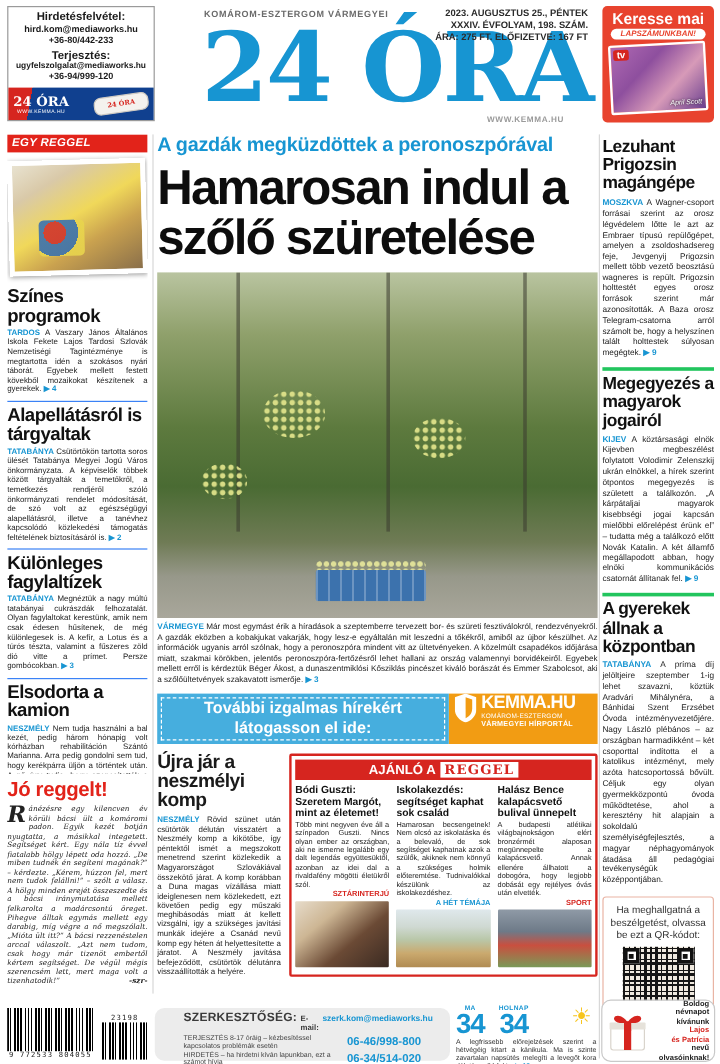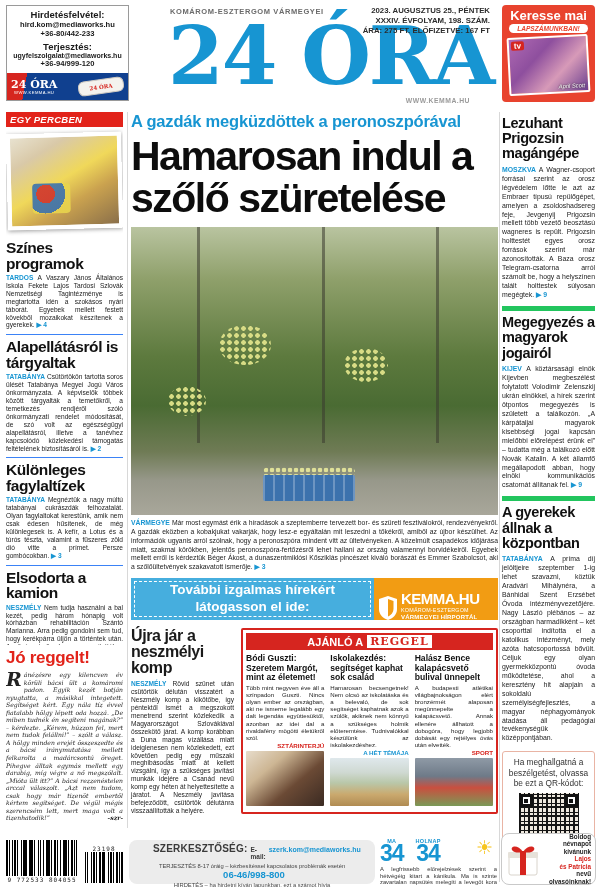--- a/index.html
+++ b/index.html
@@ -80,21 +80,21 @@
      background-image:radial-gradient(circle,#dfe28a 2px,transparent 2.6px);background-size:7px 7px;}
   .crate{position:absolute;bottom:14px;width:92px;height:26px;background:#3c72ad;border-radius:2px;
      background-image:repeating-linear-gradient(90deg,rgba(255,255,255,.25) 0 2px,transparent 2px 10px);}
   .crate-grapes{position:absolute;bottom:38px;width:92px;height:10px;border-radius:5px;opacity:.95;
      background-image:radial-gradient(circle,#e4e59a 2px,transparent 2.6px);background-size:6px 6px;}
   .caption{margin-top:4px;font-size:6.8px;line-height:1.28;text-align:justify;color:#222;}
   .banner-row{display:flex;margin-top:6px;height:42px;}
   .banner-blue{flex:1;background:#46aede;position:relative;display:flex;align-items:center;justify-content:center;}
   .banner-blue::after{content:"";position:absolute;inset:3px;border:1.5px dashed #fff;pointer-events:none;}
   .banner-blue span{color:#fff;font-weight:bold;font-size:13.5px;text-align:center;line-height:1.25;padding:0 28px;}
-  .banner-orange{width:124px;background:#f29c13;color:#fff;display:flex;align-items:flex-end;gap:4px;
+  .banner-orange{width:124px;background:#f29c13;color:#fff;display:flex;align-items:flex-start;gap:4px;
                  padding:0 5px;box-sizing:border-box;}
   .kemma-txt{line-height:1.1;}
   .kemma-big{font-size:15px;font-weight:bold;letter-spacing:-.5px;}
   .kemma-s1{font-size:5.4px;letter-spacing:.2px;}
   .kemma-s2{font-size:6px;font-weight:bold;letter-spacing:.2px;}
   .bottom-row{display:flex;gap:7px;margin-top:8px;}
   .komp{width:103px;flex:none;}
   .komp h2{font-size:16px;line-height:1.0;margin:0 0 4px;letter-spacing:-.4px;}
   .ajanlo{flex:1;border:2px solid #d6251f;border-radius:2px;padding:3px;height:186px;
           box-sizing:border-box;overflow:hidden;background:#fff;}
@@ -107,40 +107,40 @@
   .aj-col h3{font-size:8.6px;line-height:1.08;margin:0 0 2px;color:#111;}
   .aj-col p{font-size:6.1px;line-height:1.16;text-align:justify;margin:0;color:#222;}
   .aj-tag{text-align:right;font-weight:bold;font-size:6.2px;margin:1px 0 2px;}
   .aj-tag.red{color:#d6251f;}.aj-tag.blue{color:#1795d2;}
   .aj-photo{height:72px;margin-top:auto;border-radius:1px;}
   .aj-photo.p1{background:linear-gradient(140deg,#e7dccb 0%,#cdb694 30%,#6b4a35 62%,#3a2a22 100%);}
   .aj-photo.p2{background:linear-gradient(180deg,#dfe8ec 0%,#cfd9d2 30%,#b9c7a9 52%,#caa96e 76%,#b08b52 100%);}
   .aj-photo.p3{background:linear-gradient(180deg,#8f9aa6 0%,#6e7a88 38%,#c94f3f 62%,#7a9a57 100%);}
   
   #rightcol{position:absolute;left:502px;top:110px;width:93px;}
-  .r-art{border-top:5px solid #22c55e;margin-top:6px;padding-top:4px;}
+  .r-art{border-top:3px solid #22c55e;margin-top:6px;padding-top:4px;}
   .r-art.first{border-top:none;margin-top:2px;}
   .r-art h2{font-size:14.5px;line-height:1.05;margin:0 0 4px;letter-spacing:-.4px;color:#111;}
   .r-art p{font-size:6.9px;line-height:1.3;}
   .qr-box{margin-top:8px;border:1px solid #e9b4a4;border-radius:3px;padding:5px 4px;text-align:center;background:#fff;}
   .qr-text{font-size:8.3px;line-height:1.25;color:#333;}
   .qr-code{position:relative;width:60px;height:60px;margin:5px auto 2px;background-color:#efe9df;
     background-image:repeating-linear-gradient(0deg,#151515 0 2px,transparent 2px 4px,#151515 4px 5px,transparent 5px 9px),
                      repeating-linear-gradient(90deg,#151515 0 2px,transparent 2px 5px,#151515 5px 6px,transparent 6px 9px);}
   .qf{position:absolute;width:13px;height:13px;border:3px solid #111;background:#fff;box-sizing:border-box;}
   .qf::after{content:"";position:absolute;inset:1.5px;background:#111;}
   .qf.tl{top:1px;left:1px;}.qf.tr{top:1px;right:1px;}.qf.bl{bottom:1px;left:1px;}
   
   #footer-szerk{position:absolute;left:129px;top:840px;width:246px;height:44px;background:#ececec;
                 border-radius:8px;box-sizing:border-box;padding:3px 24px;}
   .fs-line1{display:flex;align-items:baseline;gap:3px;}
   .fs-title{font-size:10px;font-weight:bold;color:#3a3a3a;letter-spacing:.2px;}
   .fs-maillabel{font-size:6.5px;font-weight:bold;color:#3a3a3a;}
   .fs-mail{font-size:7px;font-weight:bold;color:#1795d2;}
-  .fs-row{display:flex;justify-content:space-between;align-items:center;font-size:5.8px;color:#444;margin-top:2.5px;flex-direction:column;}
+  .fs-row{display:flex;justify-content:space-between;font-size:5.8px;color:#444;margin-top:2.5px;}
   .fs-phone{color:#1795d2;font-weight:bold;font-size:9.5px;margin-left:4px;white-space:nowrap;}
   #footer-weather{position:absolute;left:380px;top:838px;width:117px;}
   .w-temps{display:flex;align-items:flex-start;gap:12px;}
   .w-t{text-align:center;}
   .w-label{font-size:5.5px;font-weight:bold;color:#1795d2;letter-spacing:.3px;}
   .w-val{font-size:23px;font-weight:bold;color:#1795d2;line-height:.85;letter-spacing:-1px;}
   .sun{font-size:19px;color:#f7c51e;margin-left:auto;margin-right:4px;line-height:1;}
   .w-body{font-size:5.8px;line-height:1.2;text-align:justify;margin-top:2px;color:#333;}
   #footer-nameday{position:absolute;left:501px;top:833px;width:95px;height:52px;border:1px solid #c9c9c9;
                   border-radius:8px;background:#fff;box-sizing:border-box;display:flex;align-items:center;
@@ -184,21 +184,21 @@
     <div class="promo-cover">
       <span class="tv-logo">tv</span>
       <span class="cover-name">April Scott</span>
     </div>
   </div>
 
   <div class="vline" style="left:127px;top:112px;height:716px;"></div>
   <div class="vline" style="left:499px;top:112px;height:770px;"></div>
 
   <div id="sidebar">
-    <div class="sb-label">EGY PERCBEN</div>
+    <div class="sb-label">EGY REGGEL</div>
     <div class="sb-photo">
       <div class="mosaic"></div>
     </div>
 
     <div class="sb-art first">
       <h2>Színes programok</h2>
       <p><span class="tag">TARDOS</span>
          <span>A Vaszary János Általános Iskola Fekete Lajos Tardosi Szlovák Nemzetiségi Tagintézménye is megtartotta idén a szokásos nyári táborát. Egyebek mellett festett kövekből mozaikokat készítenek a gyerekek.</span>
          <span class="marker">▶ 4</span></p>
     </div>

